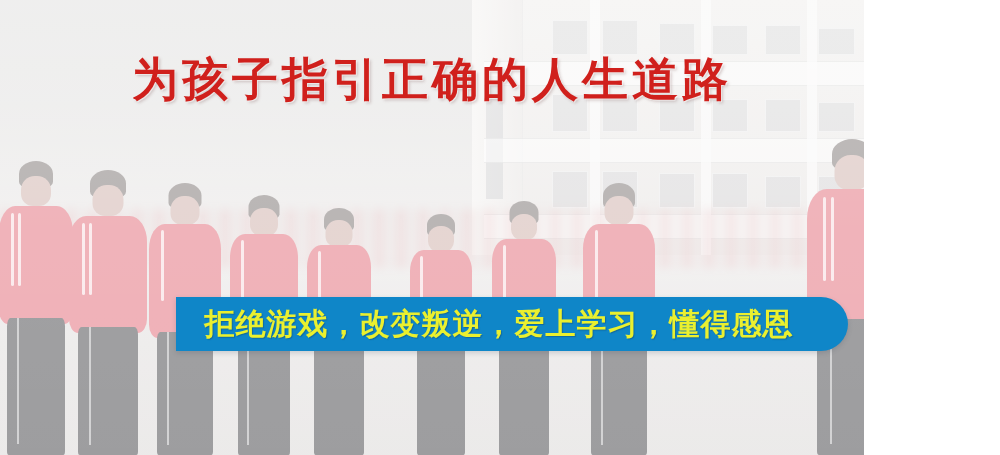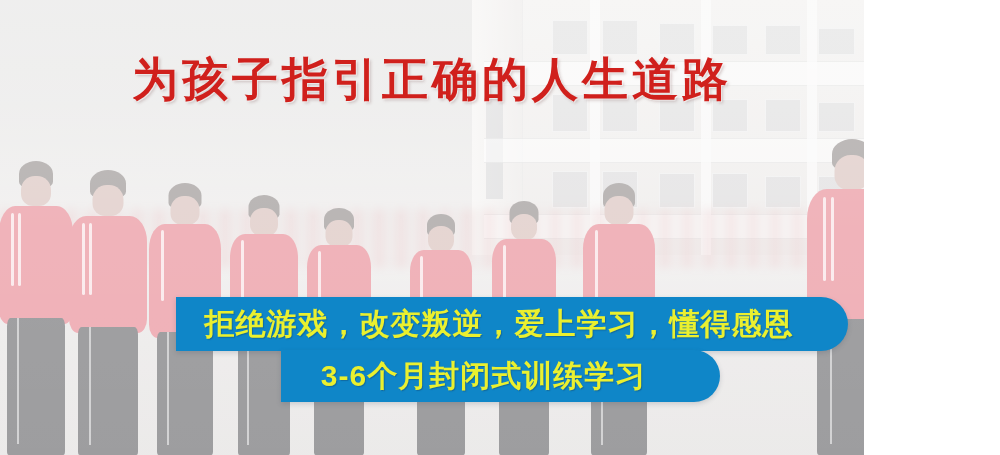--- a/index.html
+++ b/index.html
@@ -362,18 +362,15 @@
 
   <div class="content">
 
     <div class="subhead">为孩子指引正确的人生道路</div>
 
 
     <div class="bar bar-1">
       <div class="bar-text">拒绝游戏，改变叛逆，爱上学习，懂得感恩</div>
     </div>
 
-    <div class="bar bar-2">
-      <div class="bar-text">3-6个月封闭式训练学习</div>
-    </div>
 
   </div>
 </div>
 
 </body></html>

